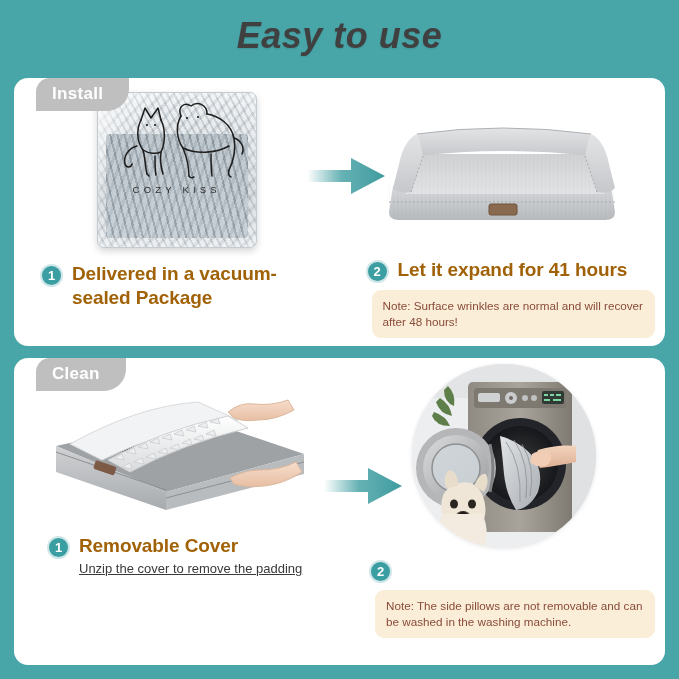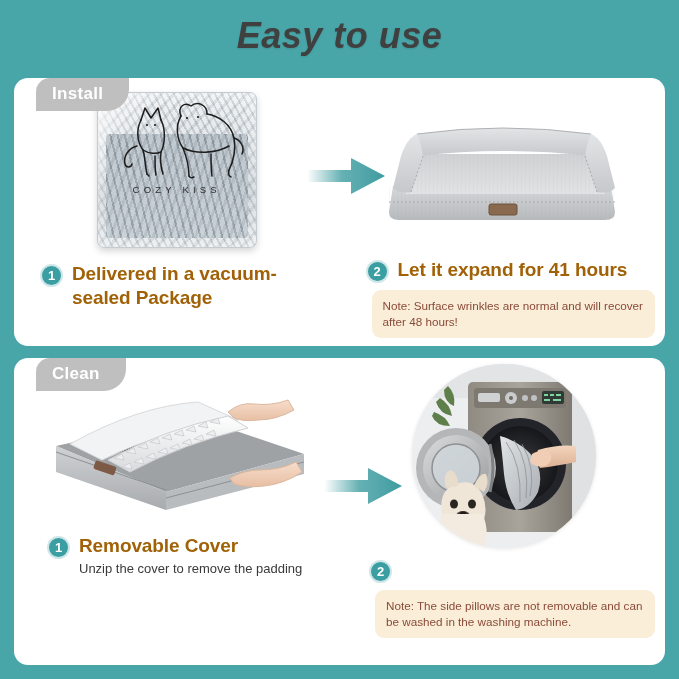--- a/index.html
+++ b/index.html
@@ -85,20 +85,21 @@
     font-weight: bold;
     color: #a16207;
     line-height: 1.28;
     letter-spacing: -0.1px;
   }
   .step-sub {
     font-size: 13px;
     color: #3a3a3a;
     margin-top: 3px;
     line-height: 1.3;
+    text-decoration: underline;
   }
 
   .note {
     background: #faeed8;
     color: #8a4b39;
     font-size: 11.7px;
     line-height: 1.38;
     border-radius: 9px;
     padding: 8px 11px;
     margin: 7px 10px 0 32px;

